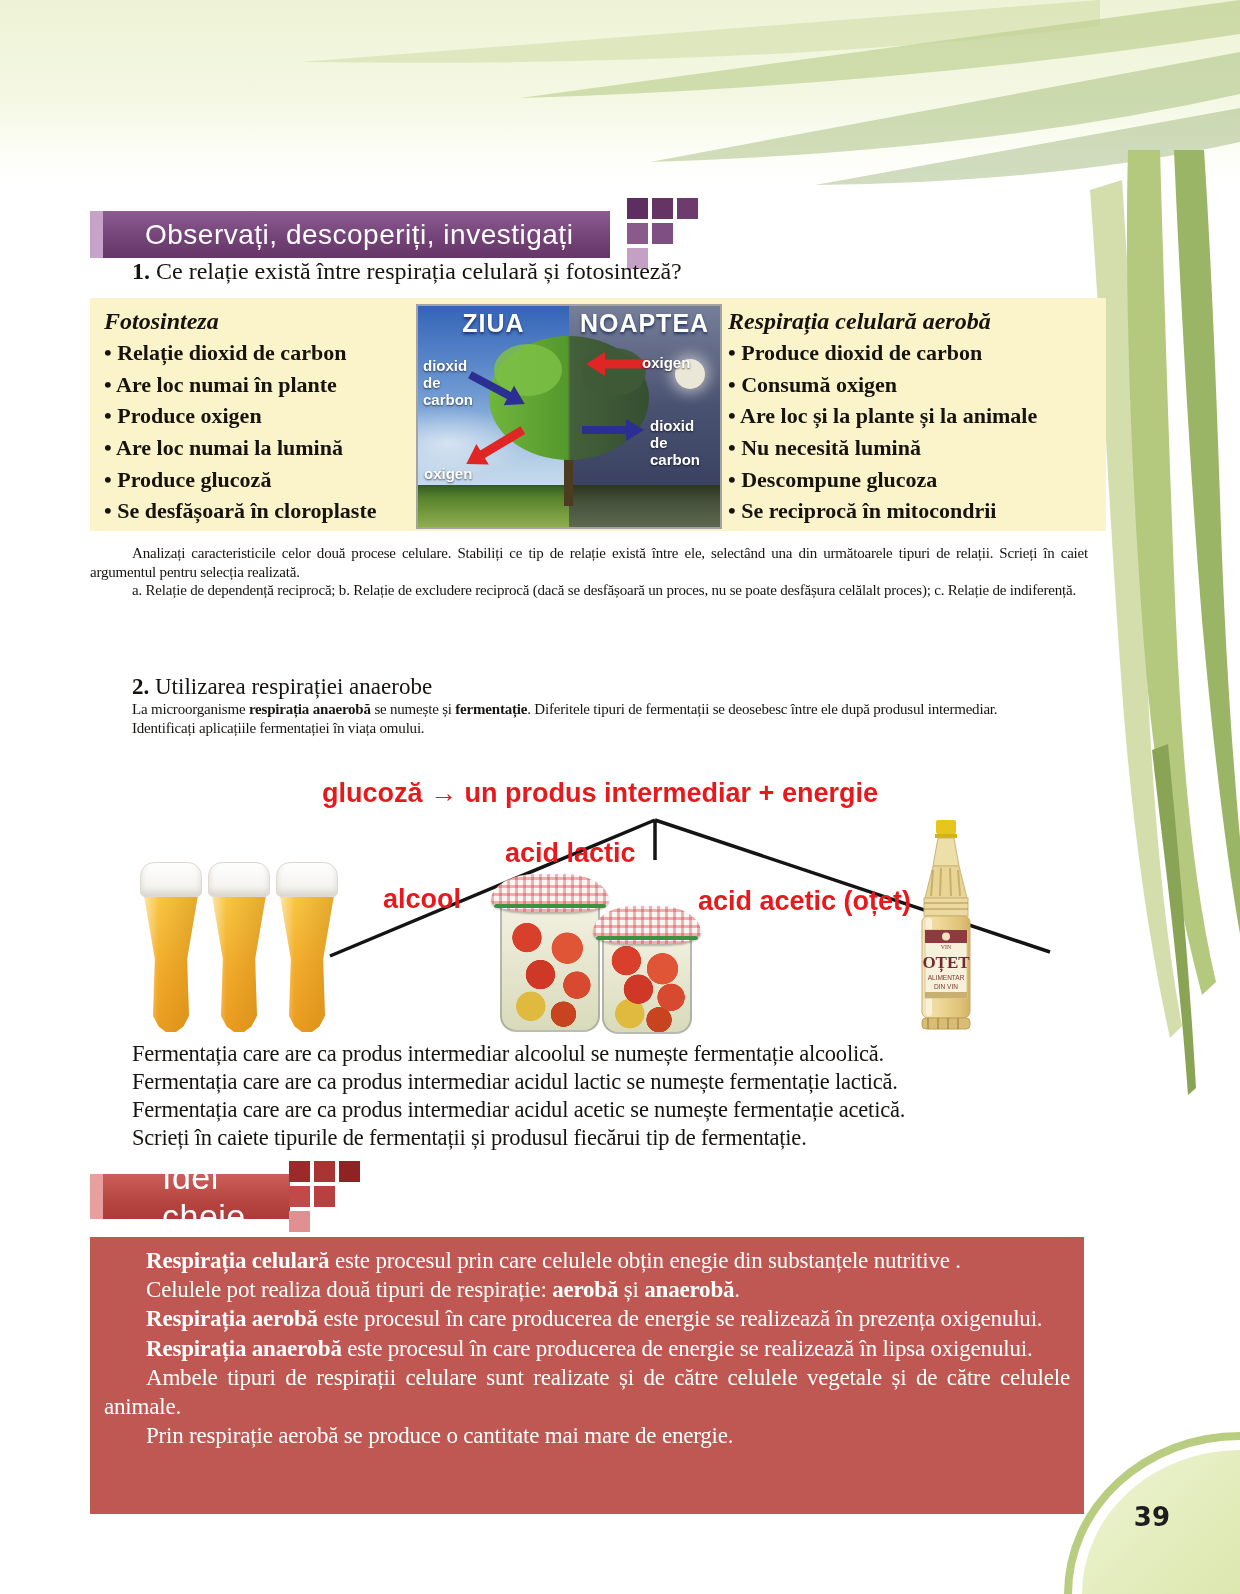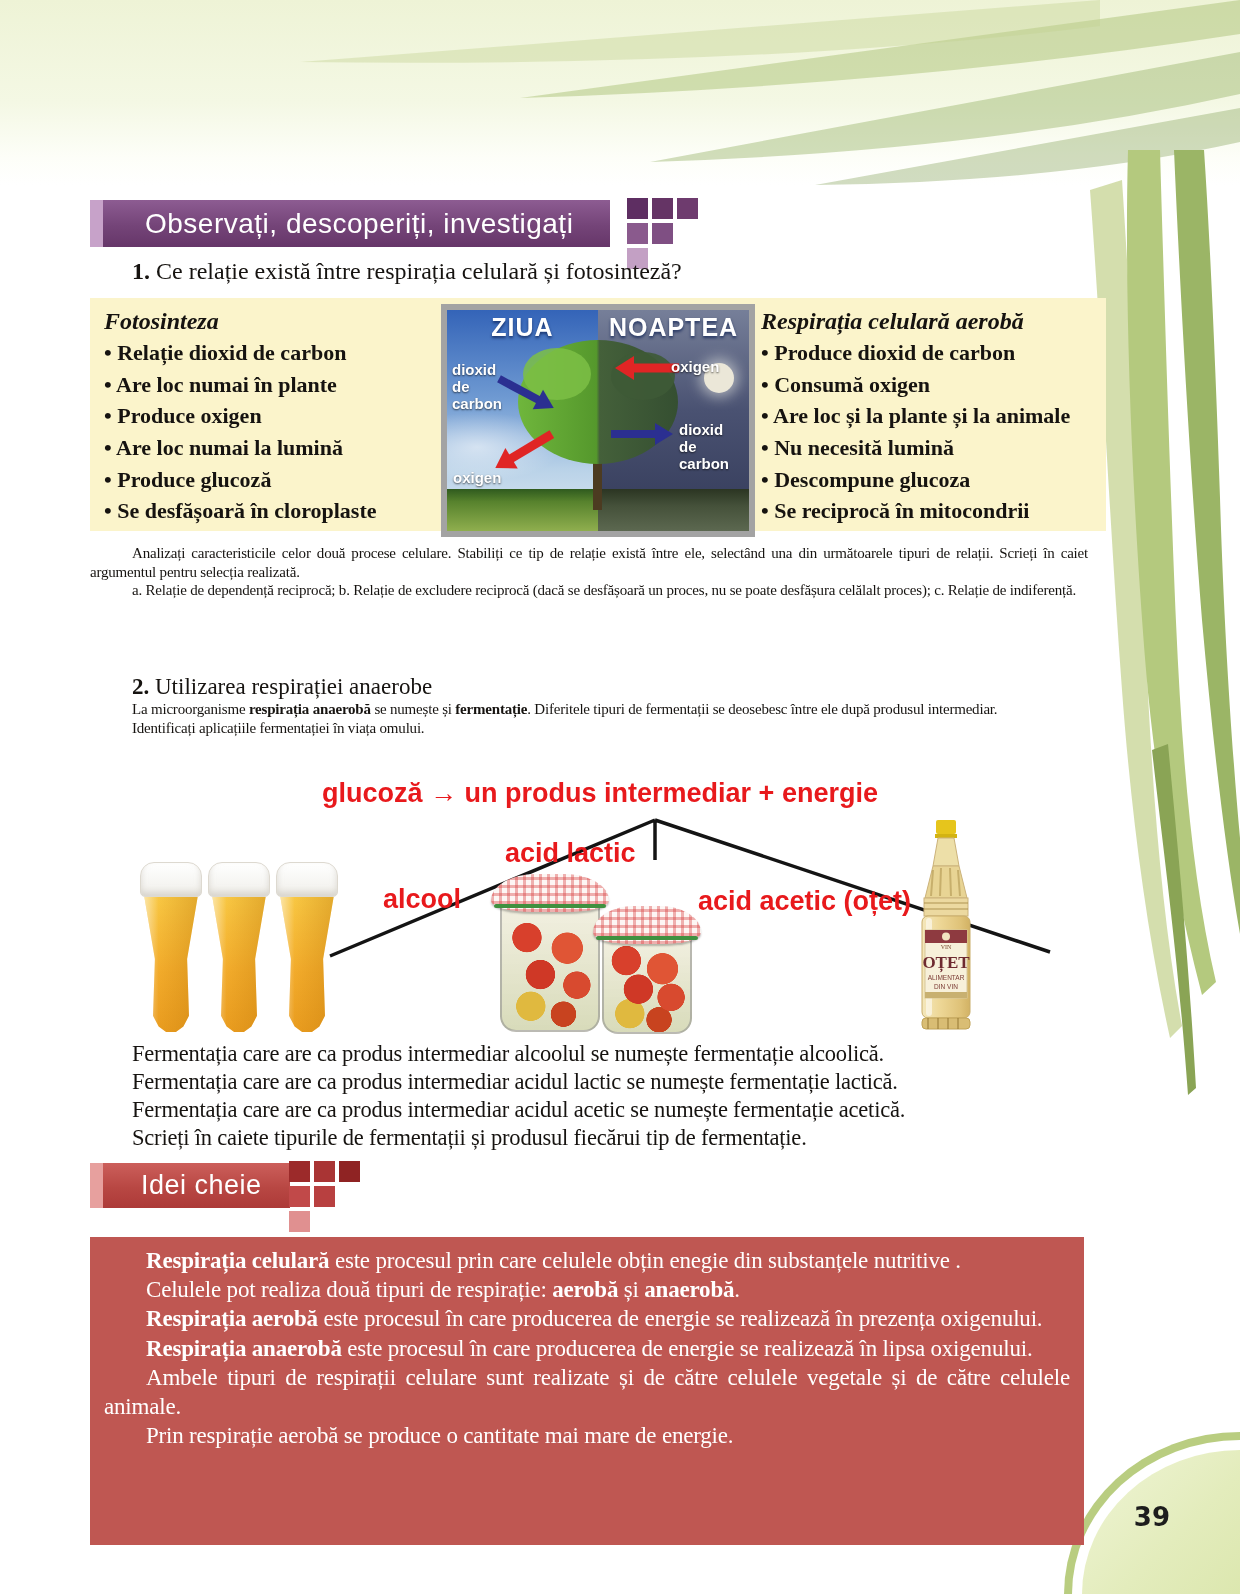--- a/index.html
+++ b/index.html
@@ -10,30 +10,30 @@
             background:linear-gradient(180deg,#eef3d6 0%,#f4f8e4 55%,#fdfef8 85%,#ffffff 100%);}
   .deco-top svg,.deco-right svg{display:block;}
   .deco-right{position:absolute;top:150px;right:0;width:150px;height:960px;z-index:0;}
   .corner{position:absolute;right:0;bottom:0;width:176px;height:162px;z-index:1;}
   .corner .c1{position:absolute;right:0;bottom:0;width:176px;height:162px;background:#b9cd80;border-top-left-radius:100% 100%;}
   .corner .c2{position:absolute;right:0;bottom:0;width:168px;height:154px;background:#ffffff;border-top-left-radius:100% 100%;}
   .corner .c3{position:absolute;right:0;bottom:0;width:158px;height:144px;
               background:linear-gradient(135deg,#f0f5d6 0%,#e3ecbc 60%,#dce7af 100%);border-top-left-radius:100% 100%;}
   .page-num{position:absolute;right:70px;bottom:62px;font:bold 26px "DejaVu Sans",sans-serif;color:#1d1d1d;}
   
-  .banner{position:absolute;display:flex;align-items:center;z-index:2;}
+  .banner{position:absolute;display:flex;align-items:center;z-index:2;margin-top:11px;}
   .banner .tab{width:13px;height:100%;}
   .banner .bar{flex:1;height:100%;display:flex;align-items:center;padding-left:42px;
                font:28px "Liberation Sans",sans-serif;color:#ffffff;letter-spacing:.5px;}
   .banner1{left:90px;top:200px;width:520px;height:47px;}
   .banner1 .tab{background:#c7a2c9;}
   .banner1 .bar{background:linear-gradient(180deg,#8d5c92 0%,#744478 55%,#663669 100%);}
   .banner2{left:90px;top:1163px;width:200px;height:45px;}
   .banner2 .tab{background:#e7a09e;}
-  .banner2 .bar{background:linear-gradient(180deg,#cc5f5b 0%,#b84743 55%,#ad3a38 100%);padding-left:38px;font-size:27px;}
+  .banner2 .bar{background:linear-gradient(180deg,#cc5f5b 0%,#b84743 55%,#ad3a38 100%);padding-left:59px;font-size:34px;}
   .squares{position:absolute;z-index:2;display:grid;grid-template-columns:repeat(3,21px);grid-auto-rows:21px;gap:4px;}
   .squares span{display:block;}
   .sq1{left:627px;top:198px;}
   .sq2{left:289px;top:1161px;}
   
   .q1{position:absolute;left:90px;top:258px;width:1000px;z-index:2;font-size:24px;}
   .q1 .qtext{padding-left:42px;}
   p.body{margin:0;font-size:15px;line-height:1.24;text-align:justify;text-indent:42px;letter-spacing:-0.2px;}
   .p-analysis{position:absolute;left:90px;top:544px;width:998px;z-index:2;}
   .sec2{position:absolute;left:90px;top:674px;width:998px;z-index:2;}
@@ -42,21 +42,21 @@
   .ybox{position:absolute;left:90px;top:298px;width:1016px;height:233px;background:#fbf4cb;z-index:2;
         display:flex;padding:6px 8px;box-sizing:border-box;}
   .ycol{box-sizing:border-box;padding:4px 4px 0 6px;}
   .ycol .ytitle{font:bold italic 24px "Liberation Serif",serif;margin:0 0 2px 0;}
   .ycol ul{margin:0;padding:0;list-style:none;}
   .ycol li{font:bold 22px "Liberation Serif",serif;line-height:1.44;white-space:nowrap;}
   .ycol li::before{content:"• ";}
   .ycol-left{width:318px;}
   .ycol-right{flex:1;}
   
-  .fig{position:relative;width:302px;height:221px;flex:0 0 302px;overflow:hidden;border:6px solid #a3a3a3;margin-left:25px;}
+  .fig{position:relative;width:302px;height:221px;flex:0 0 302px;overflow:hidden;border:2px solid #a3a3a3;}
   .fig .half{position:absolute;top:0;height:100%;width:50%;}
   .fig .day{left:0;background:
       radial-gradient(ellipse 120px 50px at 20% 62%, rgba(255,255,255,.55), rgba(255,255,255,0) 70%),
       linear-gradient(180deg,#3464b8 0%,#6f9ad2 40%,#b9d2e8 72%,#dfeaf2 100%);}
   .fig .night{right:0;background:linear-gradient(180deg,#767f99 0%,#4a5272 45%,#333a58 100%);}
   .fig .ground{position:absolute;bottom:0;left:0;width:100%;height:42px;}
   .fig .day .ground{background:linear-gradient(180deg,#2f5a1e 0%,#57822d 30%,#8fae4e 100%);}
   .fig .night .ground{background:linear-gradient(180deg,#2b3522 0%,#45513a 40%,#5c6850 100%);}
   .fig .moon{position:absolute;left:70%;top:24%;width:30px;height:30px;border-radius:50%;
              background:#ebe7d8;box-shadow:0 0 14px 4px rgba(250,250,240,.55);}
@@ -102,21 +102,21 @@
        border-radius:50% 50% 46% 46% / 92% 92% 40% 40%;box-shadow:0 2px 2px rgba(0,0,0,.25);}
   .jar .string{position:absolute;left:-6px;right:-6px;top:30px;height:4px;background:#3f9140;border-radius:3px;z-index:3;}
   .jar1{left:6px;top:10px;width:100px;height:158px;}
   .jar2{left:108px;top:42px;width:90px;height:128px;}
   
   .bottle{position:absolute;left:900px;top:40px;}
   
   .ferm{position:absolute;left:90px;top:1040px;width:1010px;z-index:2;}
   .ferm p{margin:0;font-size:22.5px;line-height:1.25;text-indent:42px;letter-spacing:-0.2px;}
   
-  .kbox{position:absolute;left:90px;top:1237px;width:994px;height:308px;background:#bf5752;z-index:2;
+  .kbox{position:absolute;left:90px;top:1237px;width:994px;height:277px;background:#bf5752;z-index:2;
         box-sizing:border-box;padding:9px 14px;}
   .kbox p{margin:0;color:#ffffff;font-size:23px;line-height:1.27;text-align:justify;text-indent:42px;letter-spacing:-0.2px;}
 </style>
 </head>
 <body>
 
 <div class="page">
 
   <div class="deco-top">
     <svg width="1240" height="185" viewBox="0 0 1240 185" preserveAspectRatio="none">

